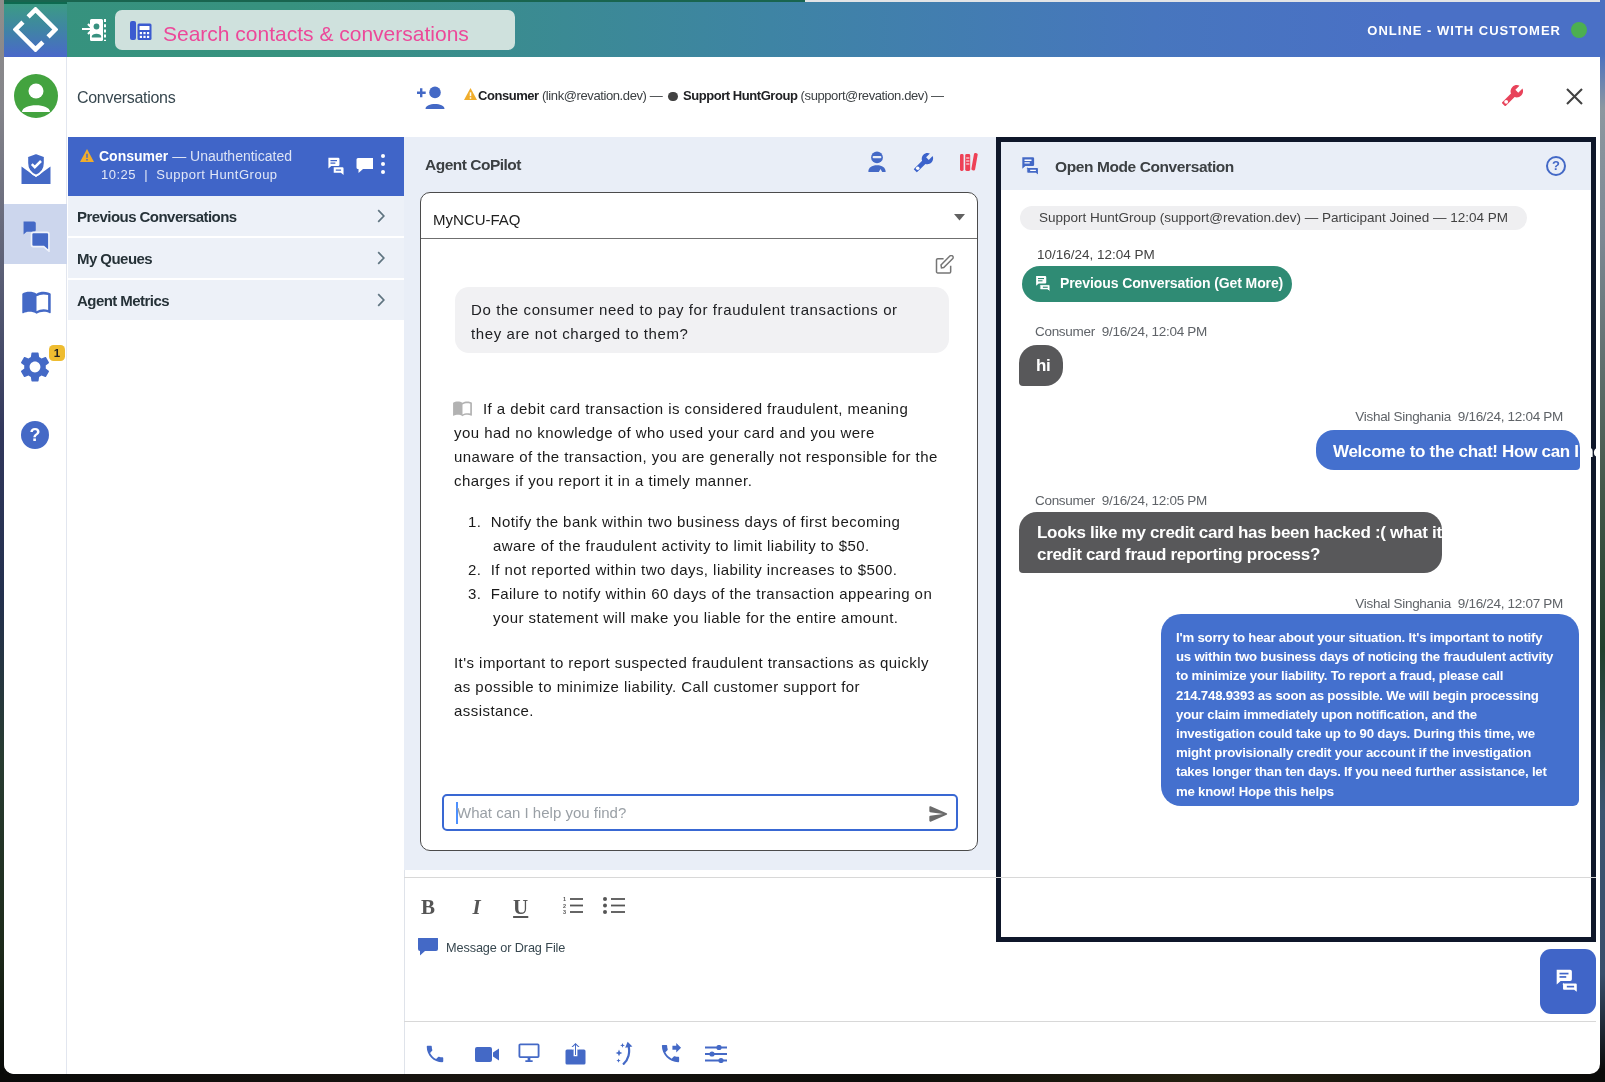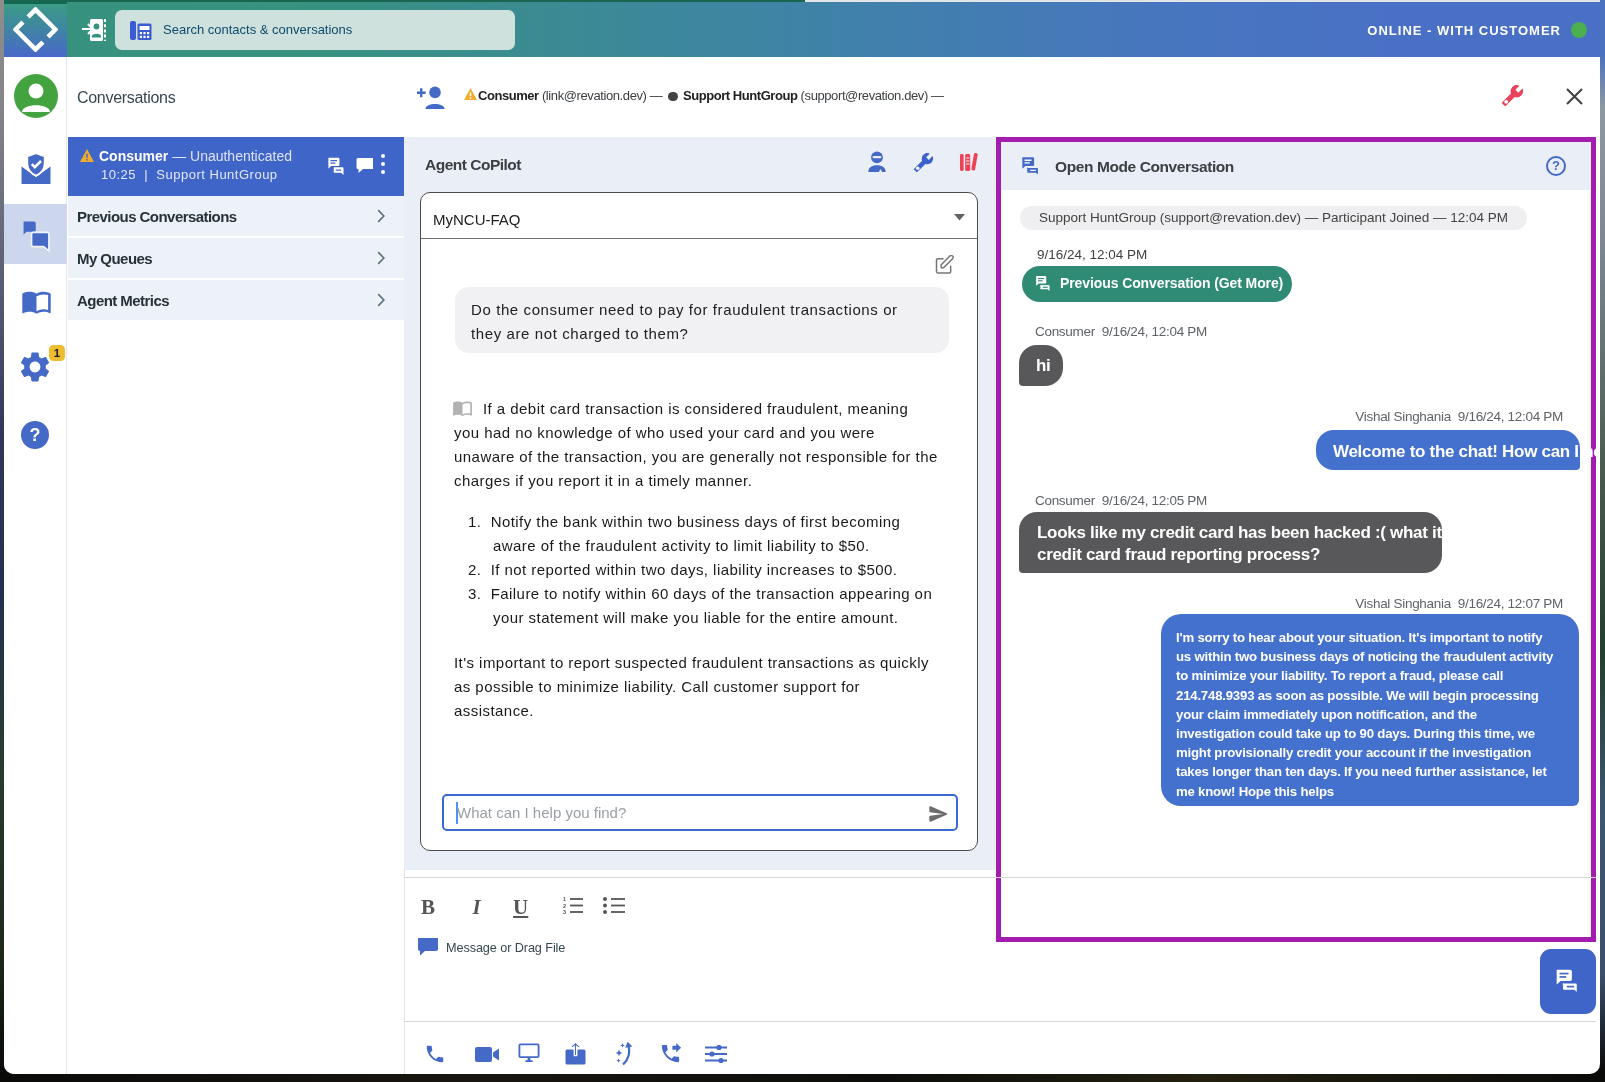--- a/index.html
+++ b/index.html
@@ -12,21 +12,21 @@
   #sliver-l { left:0; top:0; width:4px; height:1082px; background:linear-gradient(180deg,#8f8e8c 0%,#84848a 10%,#5c6076 25%,#31375c 40%,#23304e 55%,#283c31 70%,#1d2a1a 88%,#070707 100%); }
   #sliver-r { left:1600px; top:0; width:5px; height:1082px; background:linear-gradient(180deg,#4a70c0 0%,#4a70c0 5%,#8d98a0 10%,#7d8893 22%,#45584a 45%,#22402c 60%,#3c5570 75%,#3a4f6b 90%,#0a0a09 99%); }
   #strip-bottom { left:0; top:1074px; width:1605px; height:8px; background:linear-gradient(90deg,#0a0a09,#191510 30%,#0c0d0a 55%,#23200f 75%,#0a0a09); }
 
   #win { left:4px; top:2px; width:1596px; height:1072px; background:#fff; border-radius:0 0 10px 10px; overflow:hidden; }
 
   
   #topbar { left:0; top:0; width:1596px; height:55px; background:linear-gradient(90deg,#36927e 0%,#37927f 18%,#3e84a4 48%,#4776be 72%,#4a70c6 88%,#4a70c6 100%); }
   #logo { left:0; top:0; width:63px; height:55px; background:linear-gradient(180deg,#3c9b85 0%,#3f86a2 45%,#4a68ca 100%); border-top:2px solid #0e6a50; }
   #searchbox { left:111px; top:8px; width:400px; height:40px; background:#cfe1dd; border-radius:7px; }
-  #searchph { left:159px; top:20px; font-size:13px; color:#0c4a6e; }
+  #searchph { left:159px; top:20px; font-size:21px; color:#ec4899; }
   #online { right:39px; top:21px; font-size:13px; font-weight:bold; letter-spacing:1.0px; color:#fff; }
   #onlinedot { left:1567px; top:20px; width:16px; height:16px; border-radius:50%; background:#4caf50; }
 
   
   #sidebar { left:0; top:55px; width:63px; height:1017px; background:#fff; border-right:1px solid #e2e6ef; }
   #sb-hl { left:0; top:202px; width:63px; height:60px; background:#ccd6ed; }
   #avatar { left:10px; top:72px; width:44px; height:44px; border-radius:50%; background:#43a33f; overflow:hidden; }
 
   
   #convcol { left:64px; top:55px; width:336px; height:1017px; background:#fff; }
@@ -52,21 +52,21 @@
   #dd-text { left:12px; top:18px; font-size:15px; color:#212121; }
   #dd-divider { left:0; top:45px; width:556px; height:1px; background:#6f6f6f; }
   #qbox { left:34px; top:94px; width:494px; height:66px; background:#f1f1f3; border-radius:14px; }
   #qbox .qt { position:absolute; left:16px; top:11px; font-size:15px; line-height:24px; color:#202124; letter-spacing:.6px; }
   .anst { position:absolute; font-size:15px; line-height:24px; color:#1a1a1a; letter-spacing:.45px; }
   #cp-input { left:21px; top:601px; width:516px; height:37px; border:2px solid #3968d3; border-radius:5px; background:#fff; }
   #cp-ph { position:absolute; left:13px; top:8px; font-size:15px; color:#9aa0a6; }
   #cp-caret { position:absolute; left:12px; top:6px; width:1.5px; height:22px; background:#4d90fe; }
 
   
-  #rpanel { left:992px; top:135px; width:600px; height:805px; background:#fff; border:5px solid #a21caf; }
+  #rpanel { left:992px; top:135px; width:600px; height:805px; background:#fff; border:5px solid #0f172a; }
   #rp-hdr { left:0; top:0; width:590px; height:48px; background:#e9eef7; }
   #rp-title { position:absolute; left:54px; top:16px; font-size:15.5px; font-weight:bold; color:#3c4043; letter-spacing:-.4px; }
   #rp-pill { left:19px; top:64px; width:507px; height:24px; background:#efeff1; border-radius:13px; font-size:13.5px; color:#424242; text-align:center; line-height:24px; }
   .rp-ts { font-size:13.5px; color:#424242; }
   .rp-lbl { font-size:13.5px; color:#5f6368; white-space:nowrap; letter-spacing:-.3px; }
   #rp-green { left:21px; top:124px; width:270px; height:36px; background:#2f8b74; border-radius:18px; color:#fff; font-weight:bold; font-size:14px; letter-spacing:-.1px; }
   .bub { position:absolute; color:#fff; font-weight:bold; font-size:17px; letter-spacing:-.3px; }
   .bub-c { background:#58585a; border-radius:18px 18px 18px 4px; }
   .bub-a { background:#4470ce; border-radius:18px 18px 4px 18px; }
 
@@ -288,21 +288,21 @@
             <line x1="4" y1="4.4" x2="12" y2="4.4"></line>
             <line x1="4" y1="7.4" x2="10" y2="7.4"></line>
           </g>
         <path d="M8 12.5 h10.5 a1.5 1.5 0 0 1 1.5 1.5 v4.5 l0 3.5 -3.2-2.6 h-8.8 a1.5 1.5 0 0 1 -1.5 -1.5 v-4" fill="#4469c6" stroke="#e9eef7" stroke-width="1.3"></path>
         <line x1="10.5" y1="16" x2="17" y2="16" stroke="#fff" stroke-width="1.5"></line>
       </svg>
       <div id="rp-title">Open Mode Conversation</div>
       <div class="abs" style="left:545px; top:14px; width:20px; height:20px; border:2px solid #4469c6; border-radius:50%; color:#4469c6; font-weight:bold; font-size:13px; text-align:center; line-height:16px;">?</div>
     </div>
     <div class="abs" id="rp-pill">Support HuntGroup (support@revation.dev) — Participant Joined — 12:04 PM</div>
-    <div class="abs rp-ts" style="left:36px; top:105px;">9/16/24, 12:04 PM</div>
+    <div class="abs rp-ts" style="left:36px; top:105px;">10/16/24, 12:04 PM</div>
     <div class="abs" id="rp-green">
       <svg style="position:absolute; left:13px; top:9px;" width="18" height="17" viewBox="0 0 24 22">
         <path d="M1.5 1 h12 a1.5 1.5 0 0 1 1.5 1.5 v7 a1.5 1.5 0 0 1 -1.5 1.5 h-8.5 l-3.5 3 z" fill="#fff"></path>
         <g stroke="#2f8b74" stroke-width="1.5">
             <line x1="4" y1="4.4" x2="12" y2="4.4"></line>
             <line x1="4" y1="7.4" x2="10" y2="7.4"></line>
           </g>
         <path d="M8 12.5 h10.5 a1.5 1.5 0 0 1 1.5 1.5 v4.5 l0 3.5 -3.2-2.6 h-8.8 a1.5 1.5 0 0 1 -1.5 -1.5 v-4" fill="#fff" stroke="#2f8b74" stroke-width="1.3"></path>
         <line x1="10.5" y1="16" x2="17" y2="16" stroke="#2f8b74" stroke-width="1.5"></line>
       </svg>

